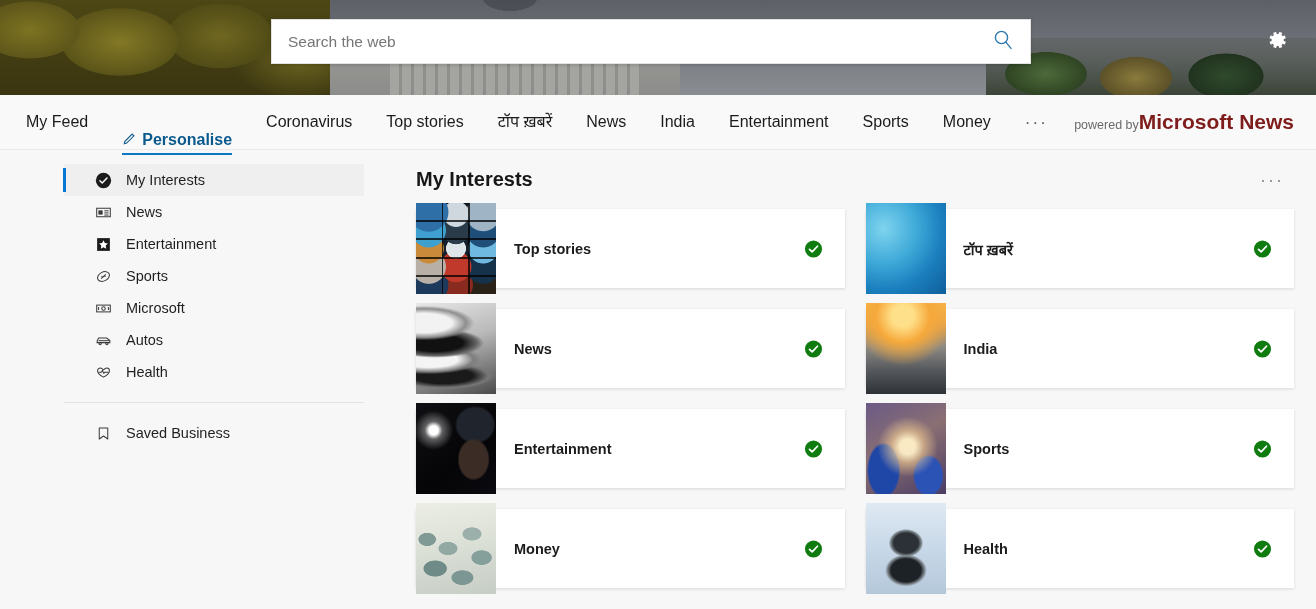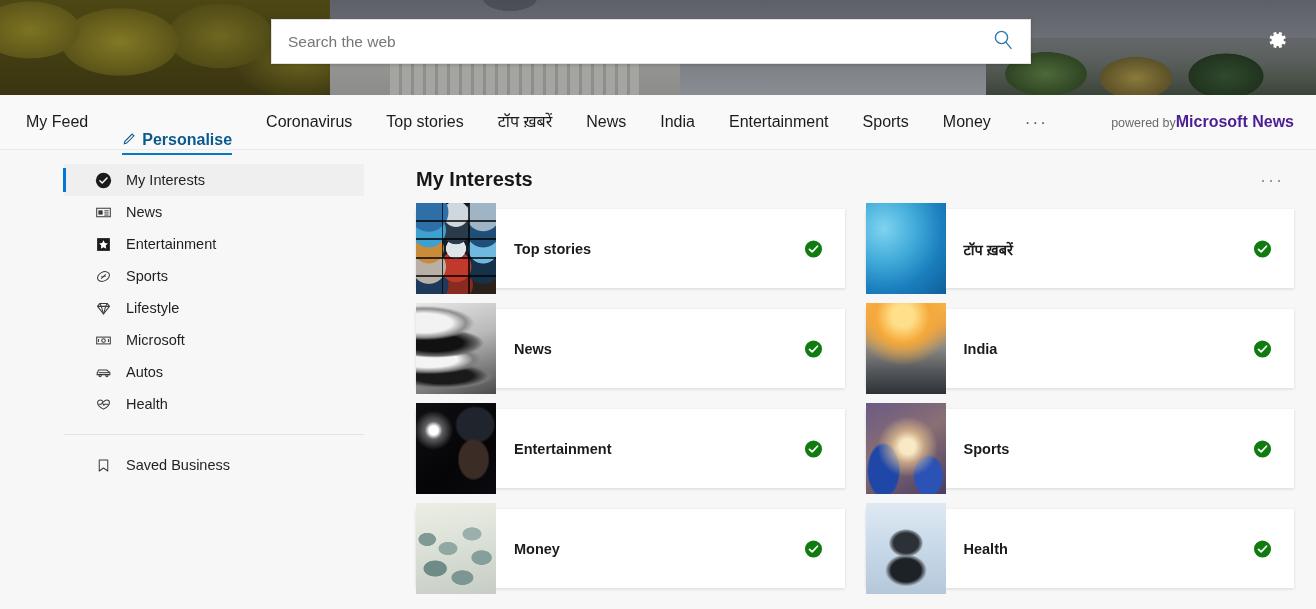--- a/index.html
+++ b/index.html
@@ -137,21 +137,21 @@
     margin-right: 0;
   }
   .powered {
     position: absolute;
     right: 22px; top: 50%;
     transform: translateY(-50%);
     display: flex; align-items: baseline; 
     white-space: nowrap;
   }
   .powered-label { font-size: 12.5px; color: #6a6a6a; }
-  .powered-brand { font-size: 16px; color: #4c1d95; font-weight: 600; }
+  .powered-brand { font-size: 21px; color: #7f1d1d; font-weight: 600; }
 
   
   .page { display: flex; width: 1316px; height: 459px; background: #f7f7f7; padding-left: 38px; }
 
   
   .sidebar { width: 352px; padding-top: 14px; }
   .side-item {
     position: relative;
     display: flex; align-items: center; gap: 14px;
     height: 32px;
@@ -428,33 +428,20 @@
         <svg width="17" height="17" viewBox="0 0 20 20" fill="none" stroke="#3a3a3a" stroke-width="1.2">
           <ellipse cx="10" cy="10" rx="7.4" ry="5.2" transform="rotate(-28 10 10)"></ellipse>
           <line x1="7.2" y1="12.6" x2="12.8" y2="7.4"></line>
           <line x1="7.6" y1="9.4" x2="9.4" y2="11.2"></line>
             <line x1="10.6" y1="8.8" x2="12.4" y2="10.6"></line>
         </svg>
       </span>
       <span class="side-label">Sports</span>
     </div>
 
-    <div class="side-item">
-      <span class="side-icon">
-        <svg width="17" height="17" viewBox="0 0 20 20" fill="none" stroke="#3a3a3a" stroke-width="1.2" stroke-linejoin="round">
-          <path d="M3 7.5h14L10 16.5z"></path>
-            <path d="M3 7.5L5.8 4h8.4L17 7.5"></path>
-          <line x1="5.8" y1="4" x2="7.4" y2="7.5"></line>
-            <line x1="14.2" y1="4" x2="12.6" y2="7.5"></line>
-          <line x1="7.4" y1="7.5" x2="10" y2="16.5"></line>
-            <line x1="12.6" y1="7.5" x2="10" y2="16.5"></line>
-        </svg>
-      </span>
-      <span class="side-label">Lifestyle</span>
-    </div>
 
     <div class="side-item">
       <span class="side-icon">
         <svg width="17" height="17" viewBox="0 0 20 20" fill="none" stroke="#3a3a3a" stroke-width="1.2">
           <rect x="2" y="6" width="16" height="8"></rect>
             <circle cx="10" cy="10" r="2.1"></circle>
           <line x1="4.2" y1="8.2" x2="4.2" y2="11.8"></line>
             <line x1="15.8" y1="8.2" x2="15.8" y2="11.8"></line>
         </svg>
       </span>

